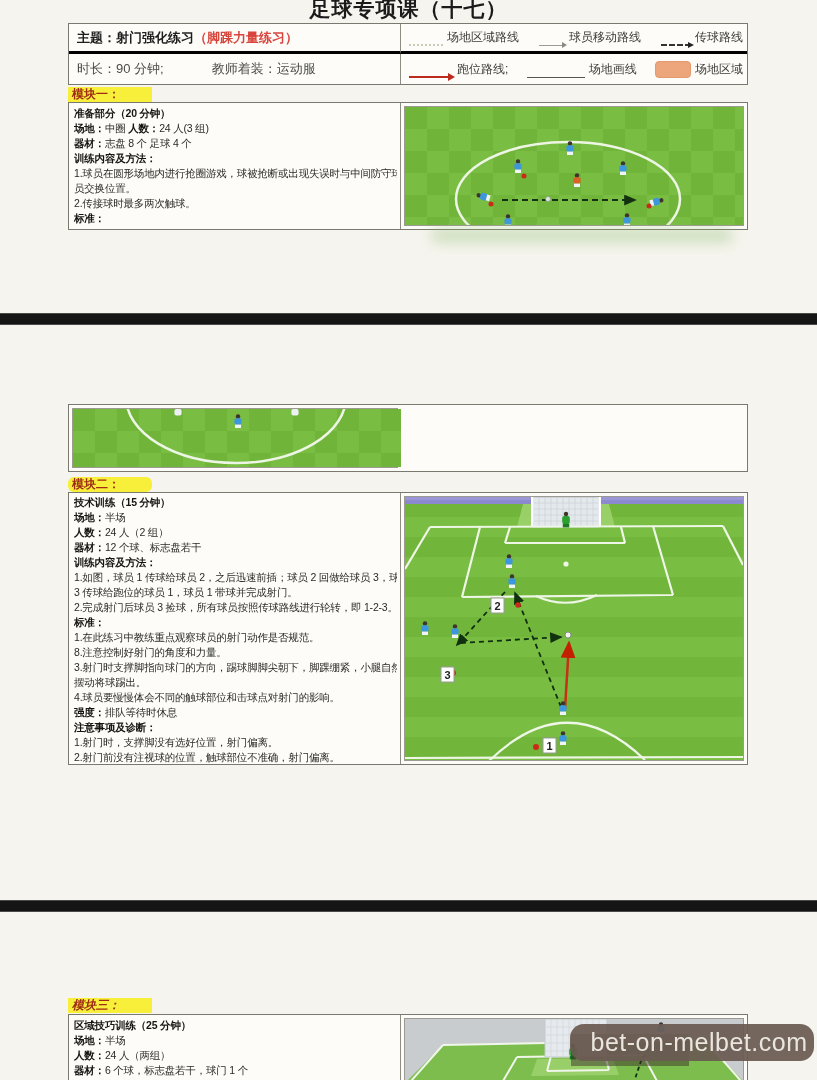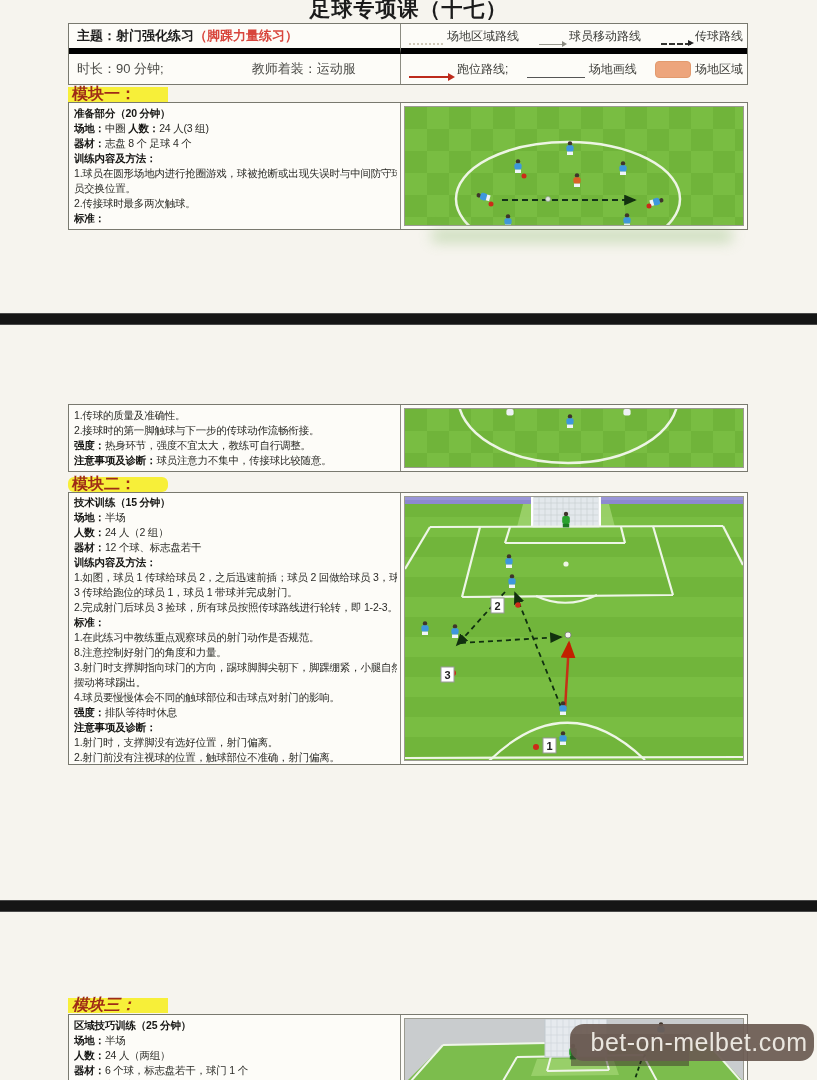--- a/index.html
+++ b/index.html
@@ -5,21 +5,21 @@
   html,body{margin:0;padding:0;}
   body{width:817px;height:1080px;position:relative;overflow:hidden;background:#f6f4ee;
        font-family:"Liberation Sans","DejaVu Sans",sans-serif;color:#222;}
   .title{position:absolute;top:-5px;left:0;width:817px;text-align:center;font-size:21px;
          font-weight:bold;letter-spacing:1px;color:#1b1b1b;
          font-family:"Liberation Serif","DejaVu Serif",serif;}
   .tbl{position:absolute;left:68px;width:680px;box-sizing:border-box;border:1px solid #79796f;
        background:#fdfcf8;display:grid;grid-template-columns:332px 1fr;}
   .cell{box-sizing:border-box;overflow:hidden;}
   .cdiv{border-right:1px solid #8c8c82;}
-  .rdiv{border-bottom:6px solid #000000;}
+  .rdiv{border-bottom:3px solid #000000;}
   .hrow{display:flex;align-items:center;font-size:13px;padding:0 0 0 8px;}
   .hb{font-weight:bold;color:#1d1d1d;}
   .red{color:#d8453c;font-weight:bold;}
   .gray{color:#4c4c48;}
   .legend{display:flex;align-items:center;font-size:12px;color:#3a3a36;padding:0 4px 0 8px;
           justify-content:space-between;}
   .li{display:flex;align-items:flex-end;gap:4px;white-space:nowrap;}
   .sym{display:inline-block;}
   .dot-line{width:34px;border-top:2px dotted #cfc9b8;}
   .mov-line{width:26px;border-top:1.5px solid #9a9a90;position:relative;}
@@ -27,21 +27,21 @@
           border-left:5px solid #8a8a80;}
   .dash-line{width:30px;border-top:2px dashed #33332f;position:relative;}
   .dash-line:after{content:"";position:absolute;right:-6px;top:-4.5px;border:3.5px solid transparent;
           border-left:6px solid #222;}
   .red-arrow{width:44px;border-top:2.5px solid #bd2b1c;position:relative;}
   .red-arrow:after{content:"";position:absolute;right:-6px;top:-5px;border:4px solid transparent;
           border-left:7px solid #bd2b1c;}
   .thin-line{width:58px;border-top:1.5px solid #555;}
   .swatch{width:34px;height:15px;border-radius:4px;background:#eda57c;border:1px solid #e29a6e;}
   .mlabel{position:absolute;left:68px;background:#f7ef39;color:#9e2b16;font-weight:bold;
-          font-size:16px;height:14px;line-height:14px;padding:0 32px 1px 4px;}
+          font-size:12px;height:14px;line-height:14px;padding:0 32px 1px 4px;}
   .txt{padding:3px 3px 0 5px;font-size:10.5px;line-height:15px;letter-spacing:-0.2px;color:#2a2a26;}
   .tl{white-space:nowrap;height:15px;overflow:hidden;}
   .tl .b{font-weight:bold;color:#151513;}
   .dcell{padding:3px;}
   .dframe{border:1px solid #9b9b91;background:#fff;line-height:0;}
   .bar{position:absolute;left:0;width:817px;height:10px;background:#151515;
        border-top:1px solid #4a4a4a;border-bottom:1px solid #4a4a4a;}
   .smear{position:absolute;left:432px;top:229px;width:300px;height:13px;background:#85b868;
          filter:blur(7px);opacity:.4;}
   .wm-dark{position:absolute;left:571px;top:1034px;width:118px;height:32px;
@@ -109,21 +109,21 @@
       <span>球员移动路线</span>
     </span>
     <span class="li">
       <span class="sym dash-line"></span>
       <span>传球路线</span>
     </span>
   </div>
   <div class="cell cdiv hrow gray">
     <span>时长：</span>
     <span>90 分钟;</span>
-    <span style="margin-left:88px">教师着装：</span>
+    <span style="margin-left:48px">教师着装：</span>
     <span>运动服</span>
   </div>
   <div class="cell legend">
     <span class="li">
       <span class="sym red-arrow"></span>
       <span>跑位路线;</span>
     </span>
     <span class="li">
       <span class="sym thin-line"></span>
       <span>场地画线</span>
@@ -171,26 +171,20 @@
         <circle cx="244" cy="99" r="2.5" fill="#cc2a18"></circle>
       </svg>
     </div>
   </div>
 </div>
 <div class="smear"></div>
 
 <div class="bar" style="top:313px;"></div>
 
 <div class="tbl" style="top:404px;height:68px;">
-  <div class="cell cdiv txt">
-      <div class="tl"><span>1.传球的质量及准确性。</span></div>
-      <div class="tl"><span>2.接球时的第一脚触球与下一步的传球动作流畅衔接。</span></div>
-      <div class="tl"><span class="b">强度：</span><span>热身环节，强度不宜太大，教练可自行调整。</span></div>
-      <div class="tl"><span class="b">注意事项及诊断：</span><span>球员注意力不集中，传接球比较随意。</span></div>
-    </div>
   <div class="cell dcell">
     <div class="dframe">
       <svg width="338" height="58" viewBox="0 0 338 58">
         <rect width="338" height="58" fill="url(#g1)"></rect>
         <ellipse cx="163" cy="-12" rx="110" ry="66" fill="none" stroke="#edf5e4" stroke-width="2.5"></ellipse>
         <use href="#pw" x="105" y="2"></use>
         <use href="#pw" x="222" y="2"></use>
         <use href="#pb" x="165" y="14"></use>
       </svg>
     </div>

